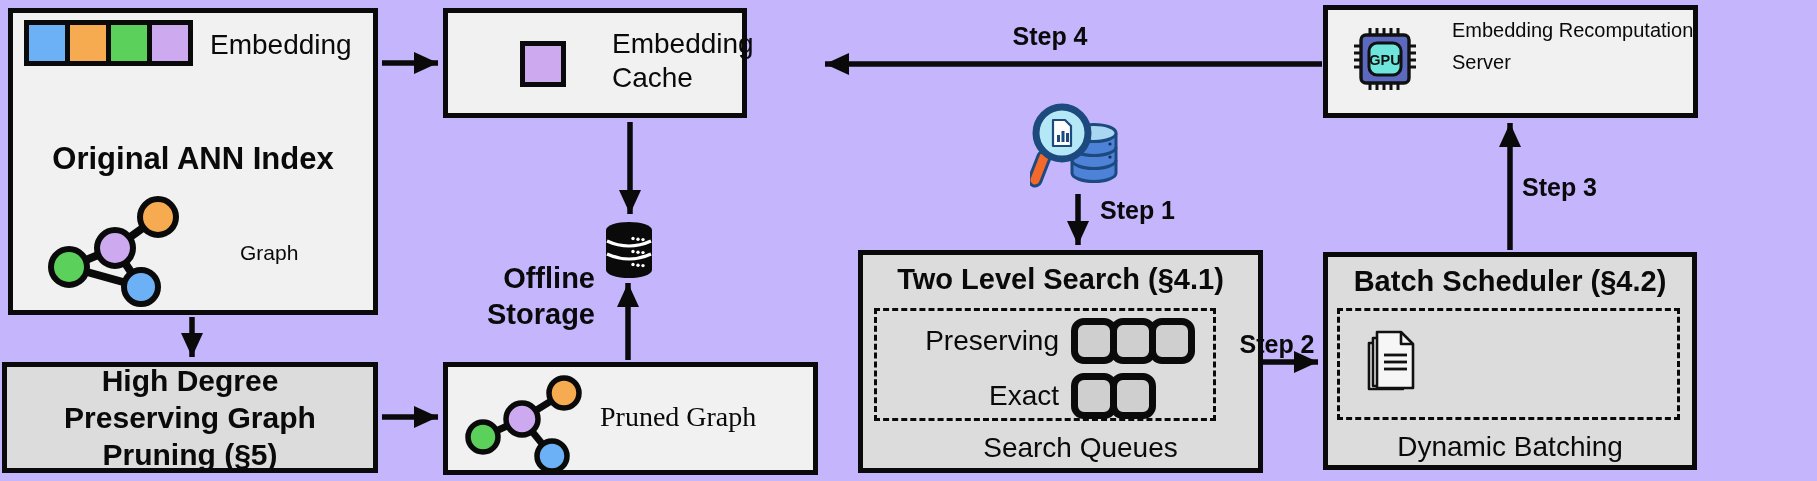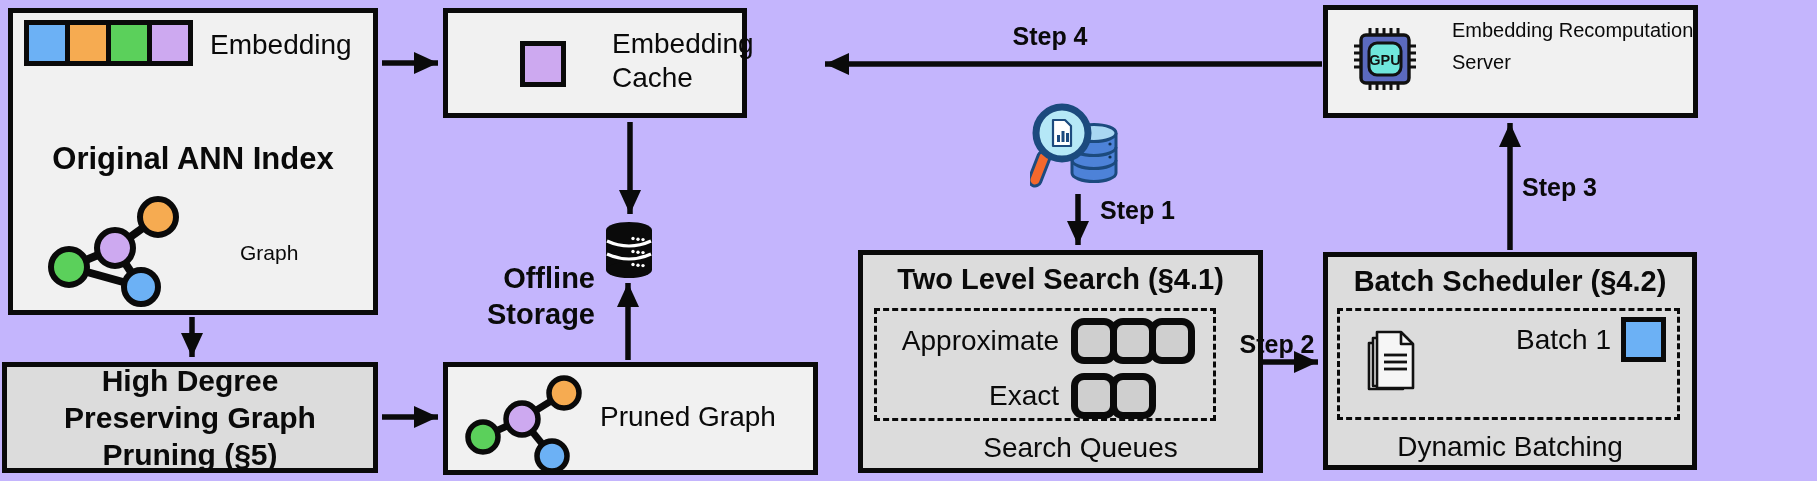--- a/index.html
+++ b/index.html
@@ -6,21 +6,21 @@
   body{font-family:"Liberation Sans", sans-serif;color:#0a0a0a;}
   .canvas{position:relative;width:1817px;height:481px;background:#c4b5fd;overflow:hidden;}
   .arrows{position:absolute;left:0;top:0;z-index:0;}
   .box{position:absolute;border:5px solid #0a0a0a;box-sizing:border-box;z-index:1;}
   .light{background:var(--c-box-light,#f1f1f1);}
   .dark{background:var(--c-box-dark,#dcdcdc);}
   #ann{left:8px;top:8px;width:370px;height:307px;}
   #cache{left:443px;top:8px;width:304px;height:110px;}
   #server{left:1323px;top:5px;width:375px;height:113px;}
   #pruning{left:2px;top:362px;width:376px;height:111px;display:flex;align-items:center;justify-content:center;text-align:center;}
-  #pruned{left:443px;top:362px;width:375px;height:113px;}
+  #pruned{left:443px;top:362px;width:375px;height:113px;font-family:Liberation Serif, serif;}
   #tls{left:858px;top:250px;width:405px;height:223px;}
   #batch{left:1323px;top:252px;width:374px;height:218px;}
   .emb-strip{position:absolute;left:11px;top:7px;display:flex;}
   .emb-strip>*+*{margin-left:-5px;}
   .emb-sq{width:46px;height:46px;border:5px solid #0a0a0a;box-sizing:border-box;}
   .emb-label{position:absolute;left:197px;top:16px;font-size:28px;}
   .ann-title{position:absolute;left:0;width:100%;top:128px;text-align:center;font-size:31px;font-weight:bold;}
   .graph-orig{position:absolute;left:29px;top:176px;}
   .graph-label{position:absolute;left:227px;top:228px;font-size:21px;}
   .cache-sq{position:absolute;left:72px;top:28px;width:46px;height:46px;border:5px solid #0a0a0a;box-sizing:border-box;background:var(--c-purple,#cda9f0);}
@@ -201,21 +201,21 @@
       <rect x="27" y="40" width="3" height="7"></rect>
         <rect x="31.5" y="36" width="3" height="11"></rect>
         <rect x="36" y="38" width="3" height="9"></rect>
     </g>
   </svg>
 
   <div id="tls" class="box dark">
     <div class="box-title">Two Level Search (§4.1)</div>
     <div class="dashed tls-dash">
       <div class="q-row">
-        <div class="q-label">Approximate</div>
+        <div class="q-label">Preserving</div>
         <div class="q-slots">
             <div class="queue-sq"></div>
             <div class="queue-sq"></div>
             <div class="queue-sq"></div>
           </div>
       </div>
       <div class="q-row">
         <div class="q-label">Exact</div>
         <div class="q-slots">
             <div class="queue-sq"></div>
@@ -236,26 +236,20 @@
         <path d="M13,3 h24 l12,12 v44 h-36 z"></path>
       </g>
       <path d="M37,3 v12 h12" fill="none" stroke="#111" stroke-width="2.6" stroke-linejoin="round"></path>
       <g stroke="#111" stroke-width="2.8">
         <line x1="20" y1="26" x2="43" y2="26"></line>
           <line x1="20" y1="33" x2="43" y2="33"></line>
           <line x1="20" y1="40" x2="43" y2="40"></line>
       </g>
     </svg>
     <div class="b-rows">
-      <div class="b-row">
-        <div class="b-label">Batch 1</div>
-        <div class="b-sqs">
-            <div class="batch-sq" style="background: rgb(108, 177, 245);"></div>
-          </div>
-      </div>
     </div>
     <div class="box-footer batch-footer">Dynamic Batching</div>
   </div>
 
   <div id="step1" class="step">Step 1</div>
   <div id="step2" class="step">Step 2</div>
   <div id="step3" class="step">Step 3</div>
   <div id="step4" class="step">Step 4</div>
 
 </div>

